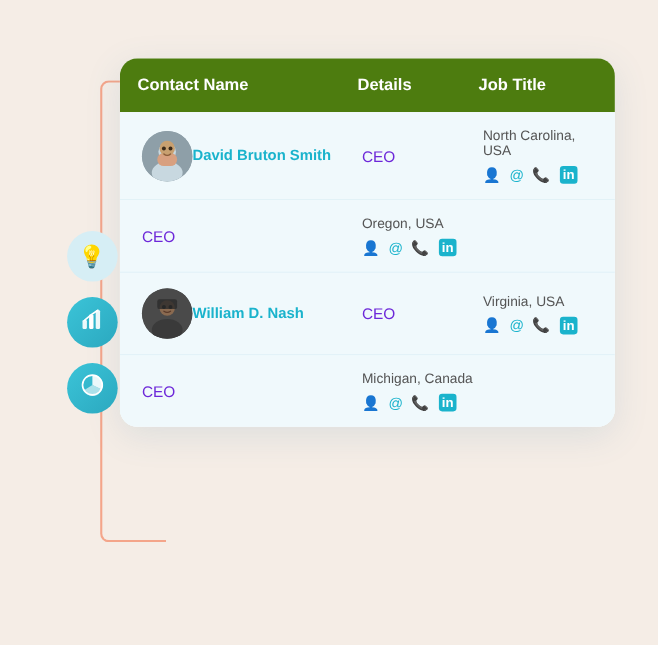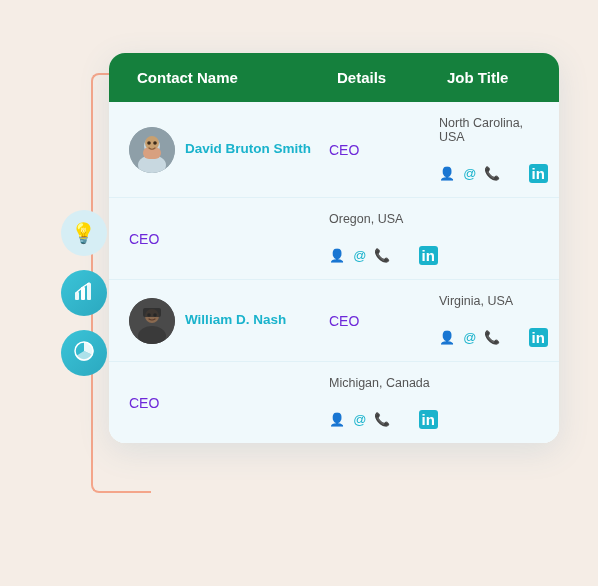--- a/index.html
+++ b/index.html
@@ -75,24 +75,24 @@
       top: 20px;
       left: 70px;
       background: #fff;
       border-radius: 16px;
       box-shadow: 0 8px 32px rgba(60,120,160,0.13);
       overflow: hidden;
       z-index: 1;
     }
 
     .table-header {
-      background: #15803d;
+      background: #4d7c0f;
       display: grid;
       grid-template-columns: 200px 110px 1fr;
-      padding: 16px 28px;
+      padding: 16px 16px;
     }
 
     .table-header-cell {
       color: #fff;
       font-weight: 700;
       font-size: 15px;
     }
 
     .table-body {
       background: #f0f9fc;
@@ -107,21 +107,20 @@
       background: #f0f9fc;
     }
 
     .table-row:last-child {
       border-bottom: none;
     }
 
     .contact-cell {
       display: flex;
       align-items: center;
-      gap: 10px;
     }
 
     .avatar {
       width: 46px;
       height: 46px;
       border-radius: 50%;
       background: #c8d8e0;
       overflow: hidden;
       flex-shrink: 0;
       display: flex;
@@ -144,21 +143,21 @@
     }
 
     .job-title-cell {
       color: #6d28d9;
       font-size: 14px;
     }
 
     .details-cell {
       display: flex;
       flex-direction: column;
-      gap: 20px;
+      gap: 7px;
     }
 
     .details-location {
       color: #555;
       font-size: 12.5px;
     }
 
     .details-icons {
       display: flex;
       gap: 8px;
@@ -166,26 +165,25 @@
     }
 
     .detail-icon {
       color: #1ab3cc;
       font-size: 13px;
       cursor: pointer;
     }
 
     .detail-icon.linkedin {
       font-weight: 700;
-      font-size: 15px;
+      font-size: 12px;
       background: #1ab3cc;
       color: #fff;
       border-radius: 3px;
       padding: 1px 3px;
-      margin-left: 20px;
     }
   </style>
 </head>
 <body>
 
 <div class="card-wrapper">
 
   <div class="deco-border"></div>
 
   <div class="sidebar">

